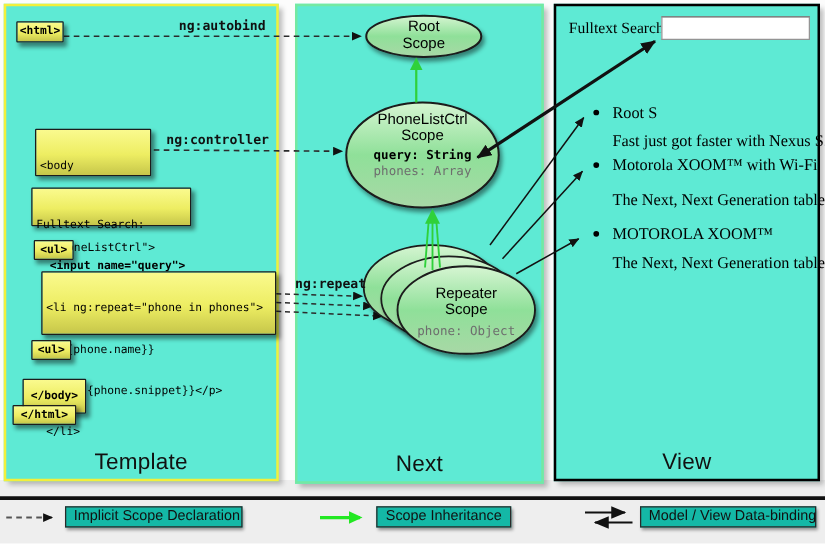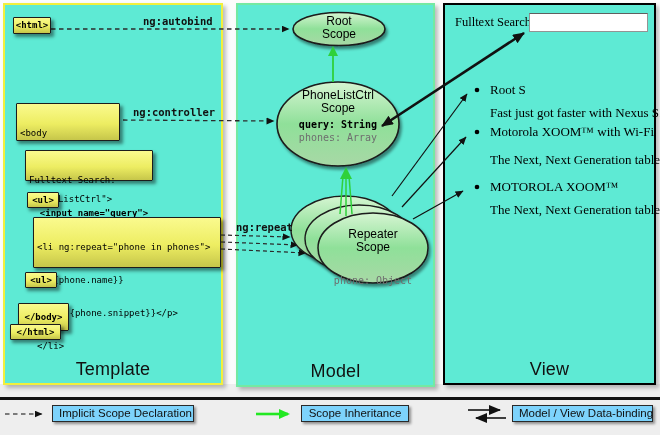--- a/index.html
+++ b/index.html
@@ -48,36 +48,36 @@
   
   .serif{font-family:"Liberation Serif",serif;color:#000;}
   .v-search-label{position:absolute;left:455px;top:15px;font-size:12.5px;}
   .v-input{position:absolute;left:529px;top:13px;width:113px;height:17px;
     background:#fff;border:1px solid #949494;border-top-color:#5f5f5f;
     font-family:"Liberation Serif",serif;font-size:12px;padding:0 2px;box-sizing:content-box;}
   .v-title{position:absolute;left:490px;font-size:13px;white-space:nowrap;}
   .v-desc{position:absolute;left:490px;font-size:13px;white-space:nowrap;}
 
   
-  .lgbox{position:absolute;top:405px;height:15px;background:#7dd3fc;
+  .lgbox{position:absolute;top:405px;height:15px;background:#14b8a6;
     border:1.2px solid #2a2a2a;box-shadow:1.5px 2px 2.5px rgba(0,0,0,0.4);
     font-size:11.5px;line-height:15px;text-align:center;color:#111;padding:0 6px;white-space:nowrap;}
 </style>
 </head>
 <body>
 
 <div class="stage">
 
   <div class="bottom-strip"></div>
 
   <div class="col col-template">
     <div class="col-label">Template</div>
   </div>
   <div class="col col-model">
-    <div class="col-label">Model</div>
+    <div class="col-label">Next</div>
   </div>
   <div class="col col-view">
     <div class="col-label">View</div>
   </div>
 
   <svg class="layer" width="660" height="435" viewBox="0 0 660 435">
     <defs>
       <linearGradient id="scopeGrad" x1="0" y1="0" x2="0" y2="1">
         <stop offset="0" stop-color="#d6f5d2"></stop>
         <stop offset="0.5" stop-color="#8fe099"></stop>
@@ -152,21 +152,21 @@
     <g>
       <path d="M468,410 L500,410" stroke="#111" stroke-width="1.6" fill="none" marker-end="url(#ahM)"></path>
       <path d="M506,418 L476,418" stroke="#111" stroke-width="1.6" fill="none" marker-end="url(#ahM)"></path>
     </g>
   </svg>
 
   <div class="ybox center bold" style="left:13px;top:17px;width:38px;height:17px;">
     <span class="codeline">&lt;html&gt;</span>
   </div>
 
-  <div class="ybox" style="left:16px;top:103px;width:104px;height:38px;">
+  <div class="ybox" style="left:28px;top:103px;width:93px;height:38px;">
     <div class="codeline">&lt;body</div>
     <div class="codeline"> ng:controller=</div>
     <div class="codeline"> "PhoneListCtrl"&gt;</div>
   </div>
 
   <div class="ybox" style="left:25px;top:150px;width:128px;height:31px;">
     <div class="codeline">Fulltext Search:</div>
     <div class="codeline bold">  &lt;input name="query"&gt;</div>
   </div>
 
@@ -205,21 +205,21 @@
   <div class="etext" style="left:277px;top:89px;width:122px;">
     <div class="big">PhoneListCtrl</div>
     <div class="big">Scope</div>
     <div class="mono-b">query: String</div>
     <div class="mono-g">phones: Array</div>
   </div>
 
   <div class="etext" style="left:318px;top:228px;width:110px;">
     <div class="big">Repeater</div>
     <div class="big">Scope</div>
-    <div class="mono-g" style="margin-top:21px;">phone: Object</div>
+    <div class="mono-g" style="margin-top:6px;">phone: Object</div>
   </div>
 
   <div class="serif v-search-label">Fulltext Search:</div>
   <input class="v-input" type="text" value="" style="">
 
   <div class="serif v-title" style="top:82px;">Root S</div>
   <div class="serif v-desc" style="top:105px;">Fast just got faster with Nexus S.</div>
   <div class="serif v-title" style="top:124px;">Motorola XOOM™ with Wi-Fi</div>
   <div class="serif v-desc" style="top:152px;">The Next, Next Generation tablet.</div>
   <div class="serif v-title" style="top:179px;">MOTOROLA XOOM™</div>

